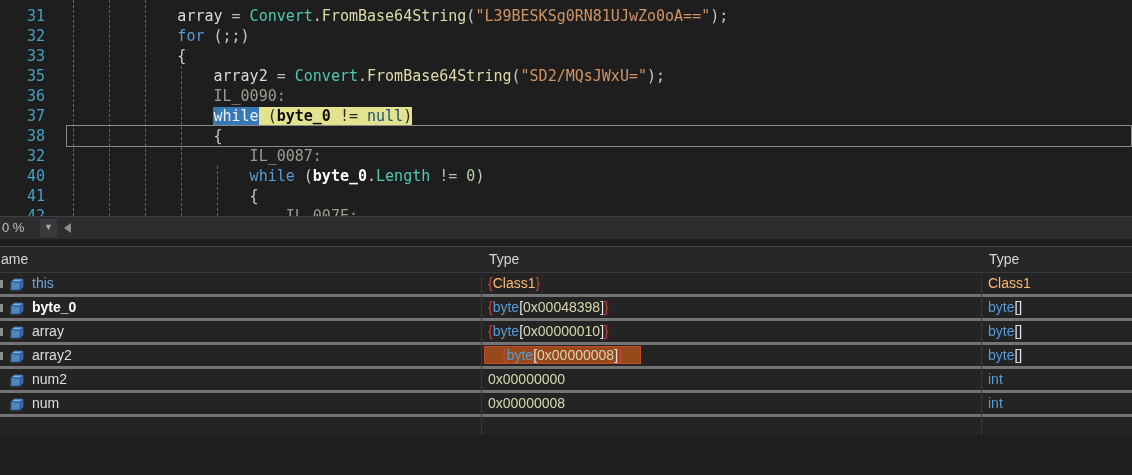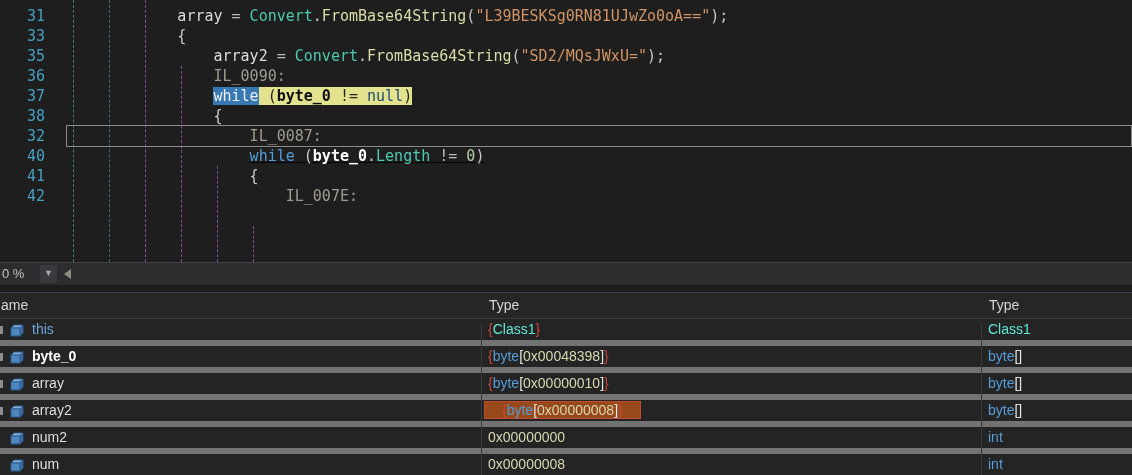--- a/index.html
+++ b/index.html
@@ -1,19 +1,19 @@
 <!DOCTYPE html>
 <html><head>
 <meta charset="utf-8">
 <style>
   html,body{margin:0;padding:0}
   body{width:1132px;height:475px;overflow:hidden;background:#1e1e1e;font-family:"Liberation Sans",sans-serif}
 
   
-  .editor{position:relative;height:262px;background:#1e1e1e;overflow:hidden;
+  .editor{position:relative;height:216px;background:#1e1e1e;overflow:hidden;
           font-family:"DejaVu Sans Mono",monospace;font-size:15px}
   #code-lines{position:relative;padding-top:6px;z-index:2}
   .code-line{height:20px;line-height:20px;white-space:pre}
   .ln{display:inline-block;width:45px;text-align:right;color:#45a1c2;vertical-align:top}
   .ct{display:inline-block;margin-left:24px;white-space:pre;vertical-align:top}
   .guide{position:absolute;bottom:0;width:0;z-index:0}
   .cur-box{position:absolute;left:66px;right:0;top:125px;height:20px;border:1px solid #8a8a8a;z-index:1}
   
   .c-kw{color:#569cd6}.c-id{color:#dcdcdc}.c-ty{color:#4ec9b0}.c-me{color:#dcdcaa}
   .c-st{color:#d09465}.c-lb{color:#9e9b90}.c-pu{color:#c8c8c8}.c-op{color:#bdbdbd}
@@ -36,53 +36,54 @@
   .locals{position:relative;height:188px;background:#242425;border-top:1px solid #3f3f46}
   .ltitle{position:relative;height:30px;background:#2a2a2c}
   .ltitle-text{position:absolute;left:1px;top:0;line-height:30px;font-size:13px;color:#cccccc}
   .grip{position:absolute;left:44px;right:5px;top:11px;height:9px;
         background:radial-gradient(circle at 1px 1px,#4c4c50 1px,transparent 1.3px);background-size:3px 3px}
   .lhead{position:relative;height:25px;background:#262627;border-bottom:1px solid #3a3a3c}
   .lhead span{position:absolute;top:0;line-height:25px;font-size:14px;color:#d6d6d6}
   .h-name{left:1px}.h-value{left:489px}.h-type{left:989px}
   .colsep{position:absolute;top:30px;bottom:0;width:1px;background:#3a3a3c;z-index:3}
   .sep1{left:481px}.sep2{left:981px}
-  .lrow{position:relative;height:21px;border-bottom:6px solid #737373;font-size:14px;line-height:21px}
+  .lrow{position:relative;height:21px;border-bottom:3px solid #737373;font-size:14px;line-height:21px}
   .exp{position:absolute;left:0;top:7px;width:3px;height:8px;background:#8e8e8e}
   .licon{position:absolute;left:9px;top:4px}
   .lname{position:absolute;left:32px;color:#dfdfdf}
   .lname.n-this{color:#6fa7dc}.lname.n-bold{color:#ffffff;font-weight:bold}
   .lval{position:absolute;left:488px;white-space:pre}
   .ltype{position:absolute;left:988px;white-space:pre}
-  .v-red{color:#c84638}.v-blue{color:#569cd6}.v-green{color:#5eead4}
+  .v-red{color:#c84638}.v-blue{color:#569cd6}.v-green{color:#fdba74}
   .v-khaki{color:#d7d7b0}.v-wh{color:#e4e4e4}
   .chg{background:#97491b;border:1px solid #c44b2a;padding:0 17px;margin-left:-4px}
 </style>
 </head>
 <body>
 
 <div class="editor">
   <div id="guides">
       <div class="guide" style="left: 73px; top: 0px; border-left: 1px dashed rgb(62, 125, 113);"></div>
       <div class="guide" style="left: 109px; top: 0px; border-left: 1px dashed rgb(58, 111, 104);"></div>
       <div class="guide" style="left: 145px; top: 0px; border-left: 1px dashed rgb(123, 77, 147);"></div>
       <div class="guide" style="left: 181px; top: 66px; border-left: 1px dashed rgb(123, 77, 147);"></div>
       <div class="guide" style="left: 217px; top: 166px; border-left: 1px dashed rgb(123, 77, 147);"></div>
       <div class="guide" style="left: 253px; top: 226px; border-left: 1px dashed rgb(123, 77, 147);"></div>
     </div>
   <div class="cur-box"></div>
   <div id="code-lines">
       <div class="code-line"><span class="ln">31</span><span class="ct" style="padding-left: 12ch;"><span class="c-id">array</span><span class="c-op"> = </span><span class="c-ty">Convert</span><span class="c-pu">.</span><span class="c-me">FromBase64String</span><span class="c-pu">(</span><span class="c-st">"L39BESKSg0RN81UJwZo0oA=="</span><span class="c-pu">);</span></span></div>
+      <div class="code-line"><span class="ln">32</span><span class="ct" style="padding-left: 12ch;"><span class="c-kw">for</span><span class="c-pu"> (;;)</span></span></div>
       <div class="code-line"><span class="ln">33</span><span class="ct" style="padding-left: 12ch;"><span class="c-pu">{</span></span></div>
       <div class="code-line"><span class="ln">35</span><span class="ct" style="padding-left: 16ch;"><span class="c-id">array2</span><span class="c-op"> = </span><span class="c-ty">Convert</span><span class="c-pu">.</span><span class="c-me">FromBase64String</span><span class="c-pu">(</span><span class="c-st">"SD2/MQsJWxU="</span><span class="c-pu">);</span></span></div>
       <div class="code-line"><span class="ln">36</span><span class="ct" style="padding-left: 16ch;"><span class="c-lb">IL_0090:</span></span></div>
       <div class="code-line"><span class="ln">37</span><span class="ct" style="padding-left: 16ch;"><span class="c-wh bg-sel">while</span><span class="c-dk bg-yel"> (</span><span class="c-dkbf bg-yel">byte_0</span><span class="c-dk bg-yel"> != </span><span class="c-dkb bg-yel">null</span><span class="c-dk bg-yel">)</span></span></div>
       <div class="code-line"><span class="ln">38</span><span class="ct" style="padding-left: 16ch;"><span class="c-pu">{</span></span></div>
       <div class="code-line"><span class="ln">32</span><span class="ct" style="padding-left: 20ch;"><span class="c-lb">IL_0087:</span></span></div>
-      <div class="code-line"><span class="ln">40</span><span class="ct" style="padding-left: 20ch; text-decoration: underline;"><span class="c-kw">while</span><span class="c-pu"> (</span><span class="c-bf">byte_0</span><span class="c-pu">.</span><span class="c-ty">Length</span><span class="c-op"> != </span><span class="c-nu">0</span><span class="c-pu">)</span></span></div>
+      <div class="code-line"><span class="ln">40</span><span class="ct" style="padding-left: 20ch;"><span class="c-kw">while</span><span class="c-pu"> (</span><span class="c-bf">byte_0</span><span class="c-pu">.</span><span class="c-ty">Length</span><span class="c-op"> != </span><span class="c-nu">0</span><span class="c-pu">)</span></span></div>
       <div class="code-line"><span class="ln">41</span><span class="ct" style="padding-left: 20ch;"><span class="c-pu">{</span></span></div>
       <div class="code-line"><span class="ln">42</span><span class="ct" style="padding-left: 24ch;"><span class="c-lb">IL_007E:</span></span></div>
     </div>
 </div>
 
 <div class="hscroll">
   <div class="zoombox">0 %</div>
   <div class="zoomdd">▼</div>
   <div class="sb-left"></div>
 </div>

